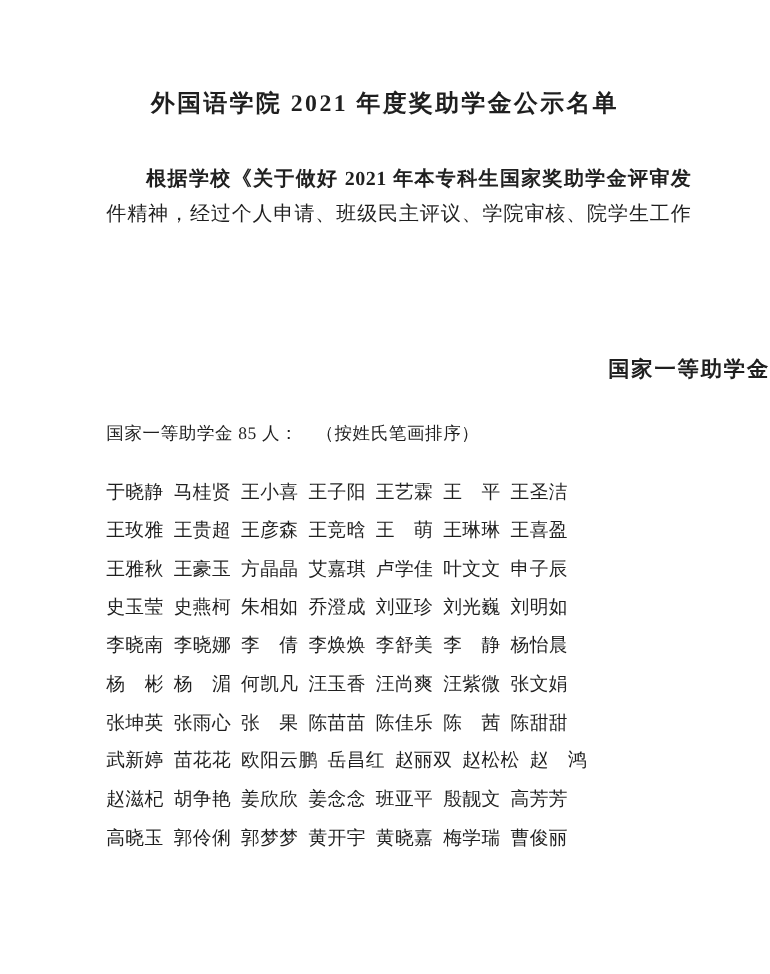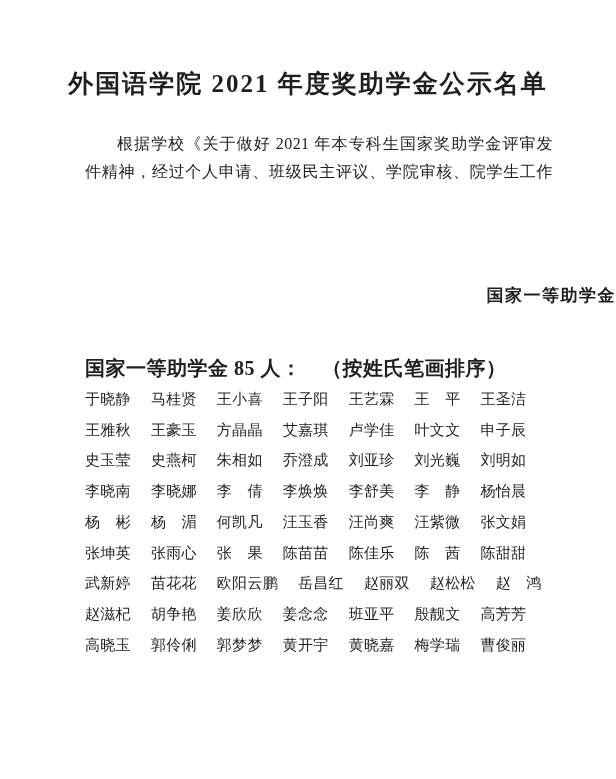--- a/index.html
+++ b/index.html
@@ -11,74 +11,74 @@
     color: #1f1f1f;
     font-family: "Liberation Serif", serif;
     overflow: hidden;
   }
   .doc-title {
     position: absolute;
     top: 70px;
     left: 0;
     width: 616px;
     text-align: center;
-    font-size: 25px;
+    font-size: 19px;
     font-weight: bold;
     letter-spacing: 2px;
     line-height: 28px;
     white-space: nowrap;
   }
   .paragraph {
     position: absolute;
     top: 130px;
     left: 85px;
     width: 468px;
     font-size: 16px;
     line-height: 28px;
   }
   .para-line {
     text-align: justify;
     text-align-last: justify;
     white-space: nowrap;
     letter-spacing: 0.4px;
   }
-  .para-line.first { text-indent: 32px; }
+  .para-line.first { text-indent: 32px; font-weight: bold; }
   .para-line.last  { text-align-last: left; }
   .section-heading {
     position: absolute;
     top: 284px;
     left: 0;
     width: 616px;
     text-align: right;
     font-size: 17px;
     font-weight: bold;
     letter-spacing: 1.5px;
     line-height: 24px;
   }
   .list-heading {
     position: absolute;
-    top: 356px;
+    top: 336px;
     left: 85px;
-    font-size: 20px;
-    font-weight: bold;
+    font-size: 14px;
+    font-weight: normal;
     letter-spacing: 0.5px;
     line-height: 24px;
     white-space: nowrap;
   }
   .name-list {
     position: absolute;
     top: 384px;
     left: 85px;
     width: 470px;
   }
   .name-row {
     display: flex;
-    align-items: center;
+    align-items: flex-start;
     height: 30.75px;
-    column-gap: 20px;
+    column-gap: 8px;
     font-size: 15px;
     letter-spacing: 0.3px;
     white-space: nowrap;
   }
   .student-name { display: inline-block; }
 </style>
 </head>
 <body>
 
 <div class="page">
@@ -95,20 +95,29 @@
 
   <div class="name-list">
       <div class="name-row">
         <span class="student-name">于晓静</span>
         <span class="student-name">马桂贤</span>
         <span class="student-name">王小喜</span>
         <span class="student-name">王子阳</span>
         <span class="student-name">王艺霖</span>
         <span class="student-name">王　平</span>
         <span class="student-name">王圣洁</span>
+      </div>
+      <div class="name-row">
+        <span class="student-name">王玫雅</span>
+        <span class="student-name">王贵超</span>
+        <span class="student-name">王彦森</span>
+        <span class="student-name">王竞晗</span>
+        <span class="student-name">王　萌</span>
+        <span class="student-name">王琳琳</span>
+        <span class="student-name">王喜盈</span>
       </div>
       <div class="name-row">
         <span class="student-name">王雅秋</span>
         <span class="student-name">王豪玉</span>
         <span class="student-name">方晶晶</span>
         <span class="student-name">艾嘉琪</span>
         <span class="student-name">卢学佳</span>
         <span class="student-name">叶文文</span>
         <span class="student-name">申子辰</span>
       </div>

